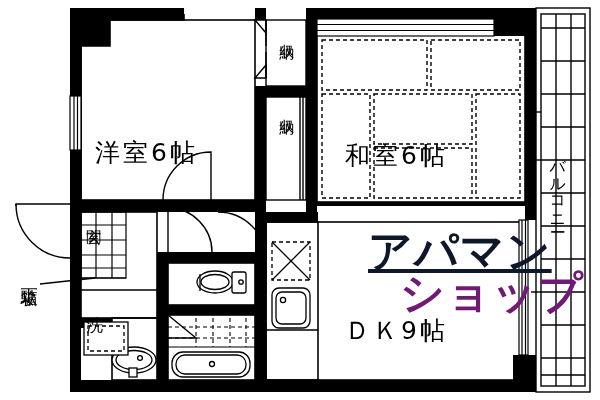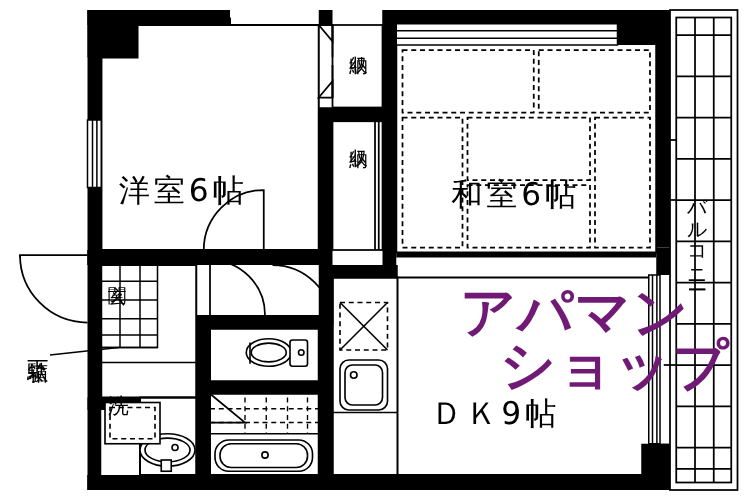--- a/index.html
+++ b/index.html
@@ -225,27 +225,27 @@
     </g>
 
     <g stroke="#000000" stroke-width="1.4">
       <line x1="531" y1="112" x2="541" y2="112"></line>
       <line x1="531" y1="160" x2="541" y2="160"></line>
       <line x1="531" y1="292" x2="541" y2="292"></line>
     </g>
   </svg>
 
   <div id="watermark" style="left:368px;top:230px;">
-    <div style="color: #701a75;">アパマン</div>
+    <div style="color: #0f172a; text-decoration: underline;">アパマン</div>
     <div style="margin-left: 32px; color: #701a75;">ショップ</div>
   </div>
 
   <div class="lbl lbl-room" style="left:95px;top:100px;">洋室6帖</div>
 
-  <div class="lbl lbl-room" style="left:361px;top:103px;text-align:center;">和室6帖</div>
+  <div class="lbl lbl-room" style="left:345px;top:103px;text-align:center;">和室6帖</div>
 
   <div class="lbl lbl-room" style="left:345px;top:278px;text-align:center;">ＤＫ9帖</div>
 
   <div class="lbl lbl-sm vert" style="left:278px;top:32px;">収納</div>
 
   <div class="lbl lbl-sm vert" style="left:278px;top:107px;">収納</div>
 
   <div class="lbl lbl-sm vert" style="left:85px;top:217px;">玄関</div>
 
   <div class="lbl lbl-sm" style="left:86px;top:317px;font-size:17px;">洗</div>

